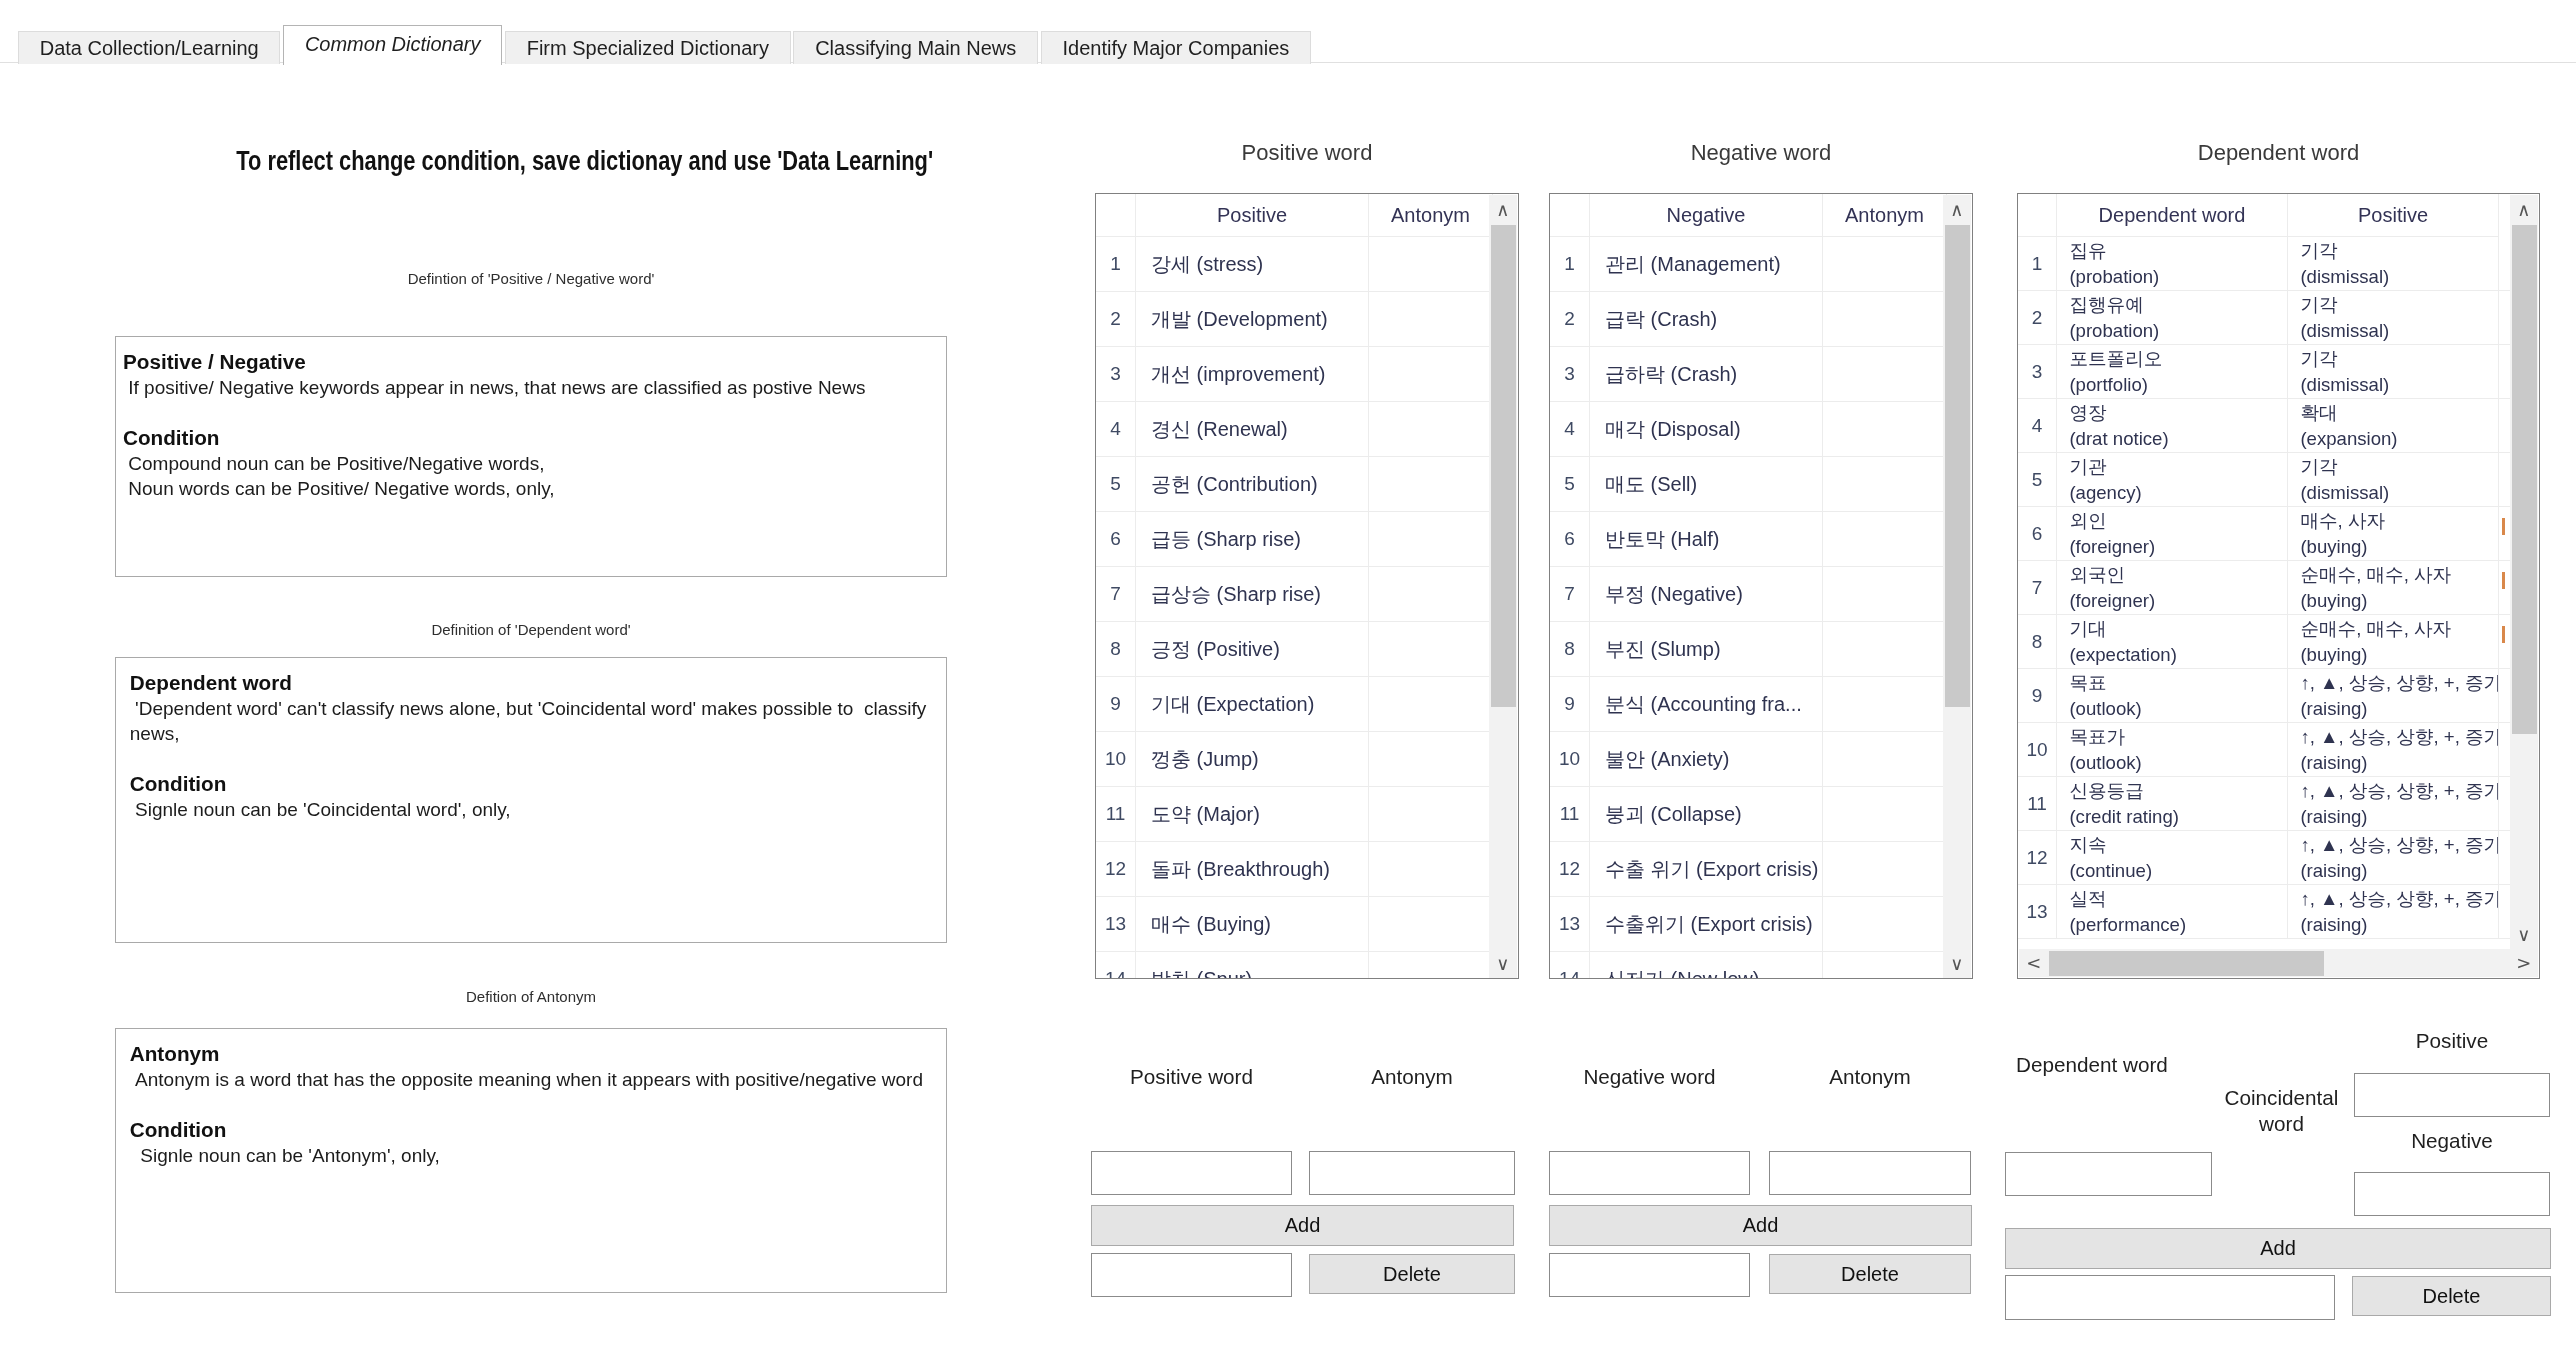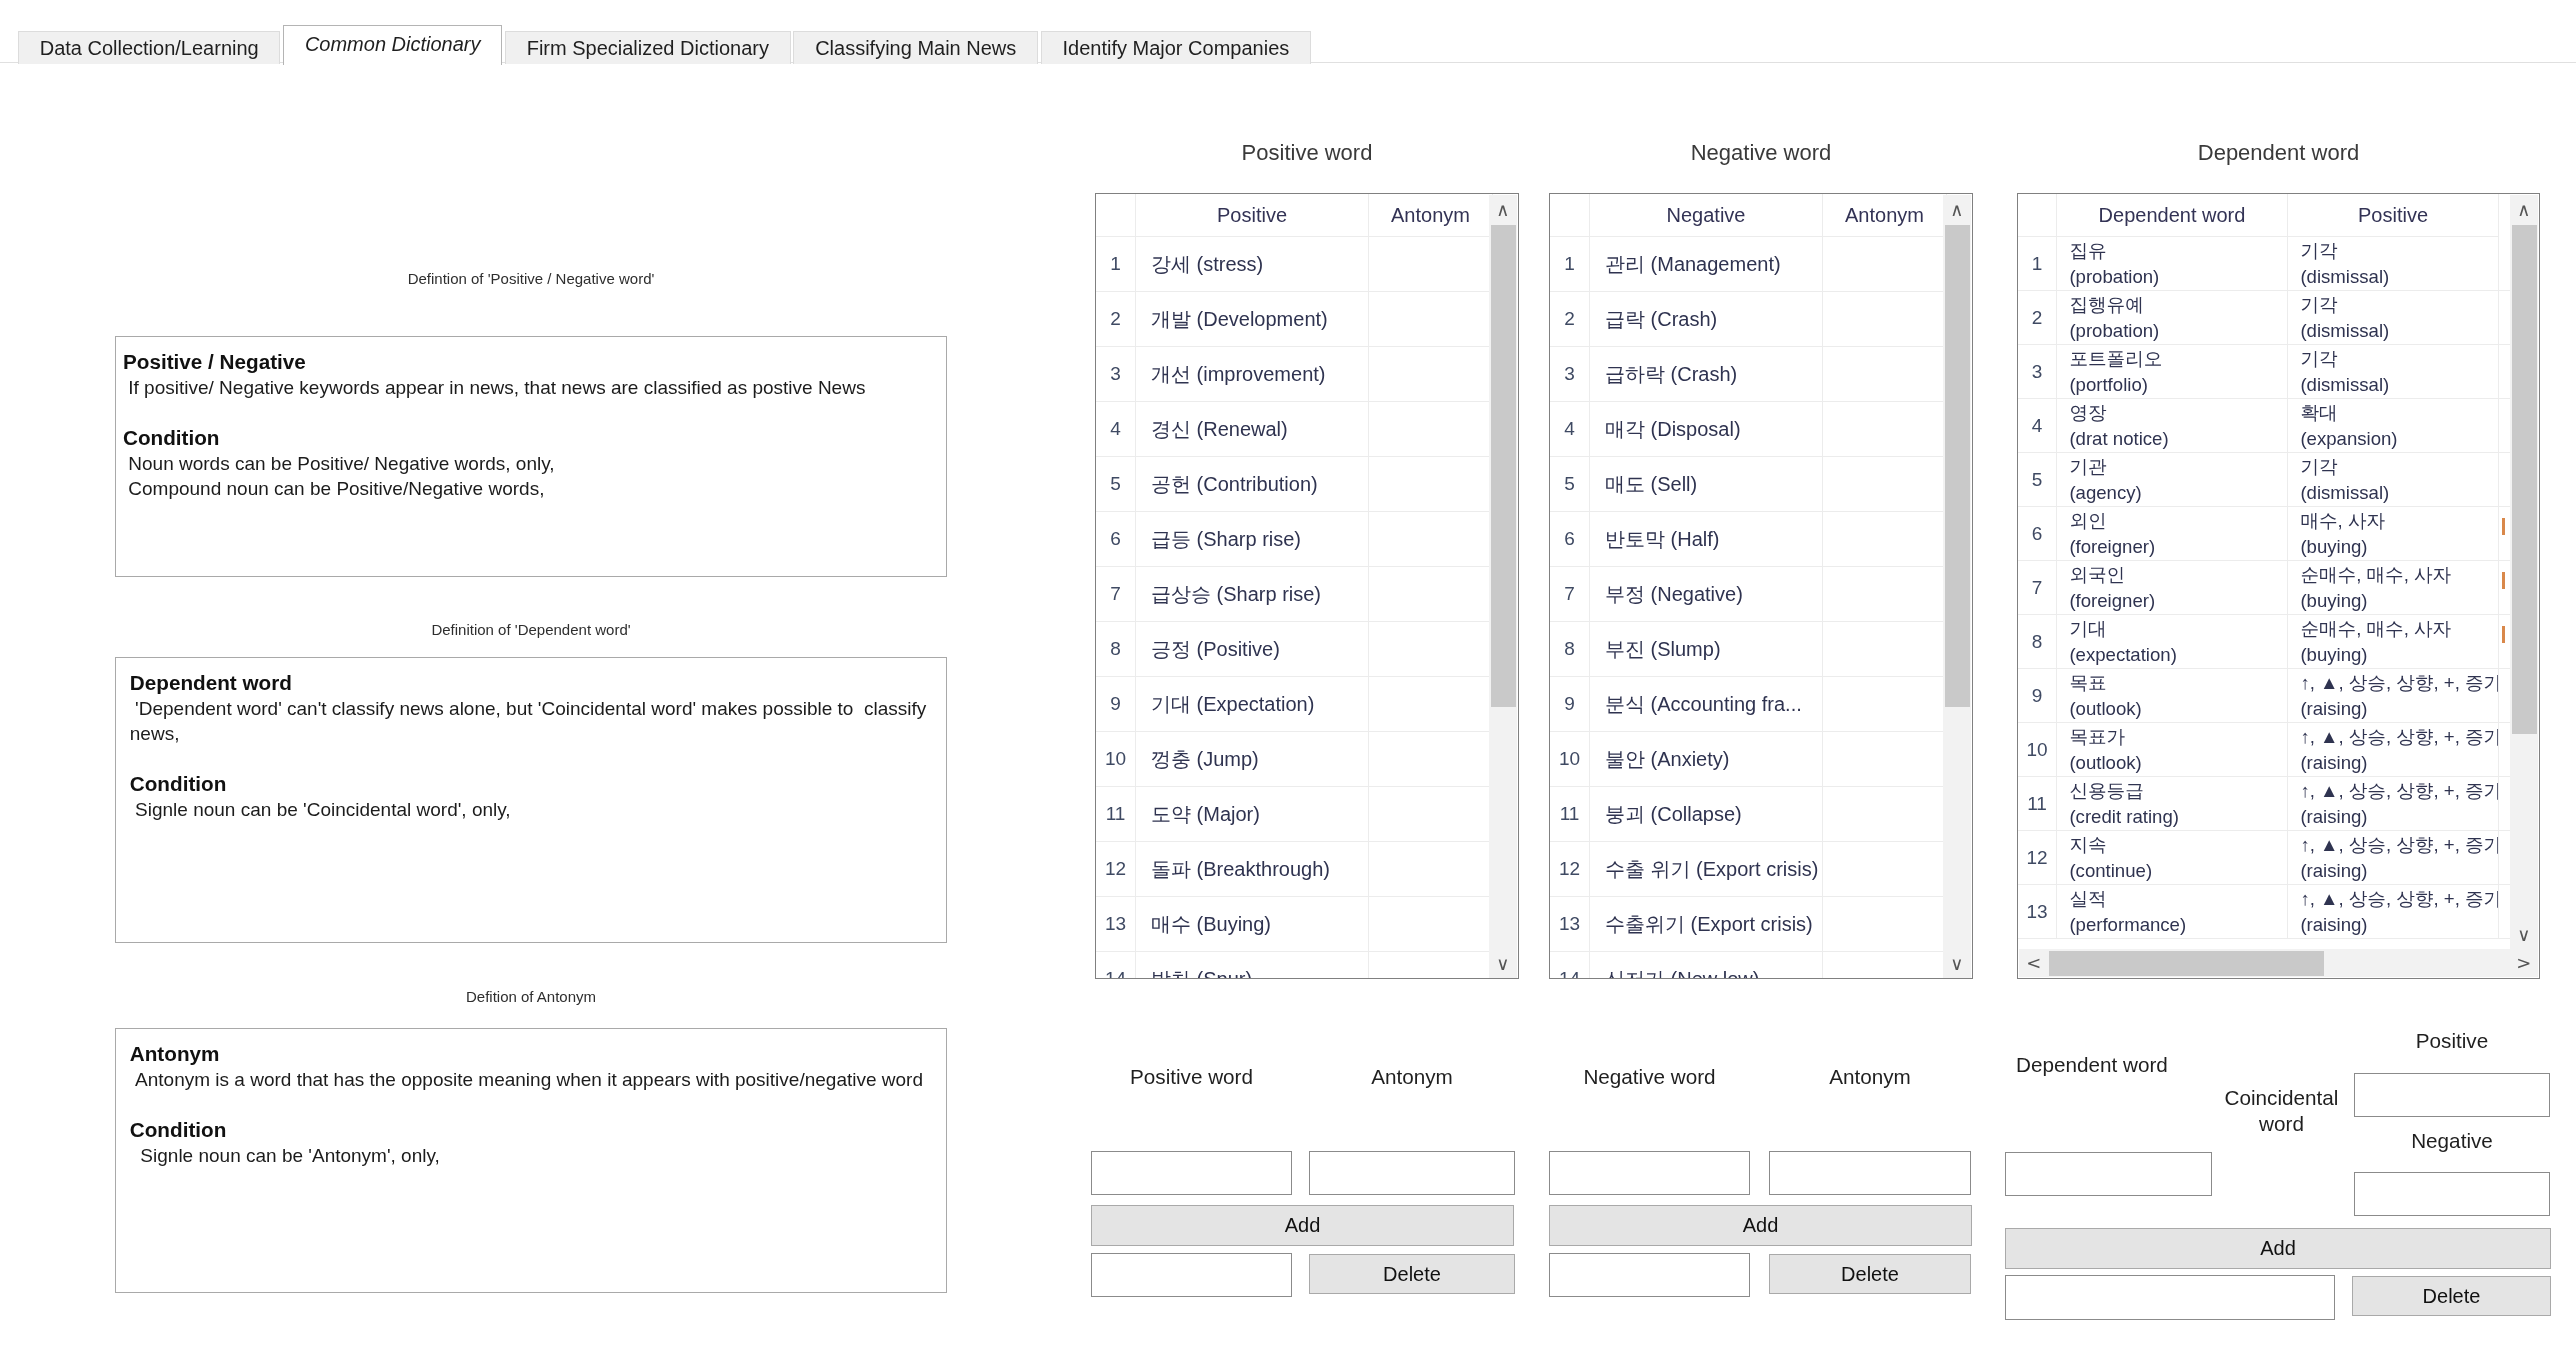--- a/index.html
+++ b/index.html
@@ -66,29 +66,32 @@
 
   <div class="tab-underline"></div>
   <div class="tabs">
     <div class="tab">Data Collection/Learning</div>
     <div class="tab active">Common Dictionary</div>
     <div class="tab">Firm Specialized Dictionary</div>
     <div class="tab">Classifying Main News</div>
     <div class="tab">Identify Major Companies</div>
   </div>
 
+  <div class="banner">
+    <span>To reflect change condition, save dictionay and use 'Data Learning'</span>
+  </div>
 
   <div class="defheading" style="top:270px;">Defintion of 'Positive / Negative word'</div>
   <div class="defbox" style="top:336px;height:241px;padding-left:7px;">
     <div class="btitle">Positive / Negative</div>
     <div class="bline"> If positive/ Negative keywords appear in news, that news are classified as postive News</div>
     <div class="bgap"></div>
     <div class="btitle">Condition</div>
+    <div class="bline"> Compound noun can be Positive/Negative words,</div>
     <div class="bline"> Noun words can be Positive/ Negative words, only,</div>
-    <div class="bline"> Compound noun can be Positive/Negative words,</div>
   </div>
 
   <div class="defheading" style="top:621px;">Definition of 'Dependent word'</div>
   <div class="defbox" style="top:657px;height:286px;">
     <div class="btitle">Dependent word</div>
     <div class="bline"> 'Dependent word' can't classify news alone, but 'Coincidental word' makes possible to  classify news,</div>
     <div class="bgap"></div>
     <div class="btitle">Condition</div>
     <div class="bline"> Signle noun can be 'Coincidental word', only,</div>
   </div>

